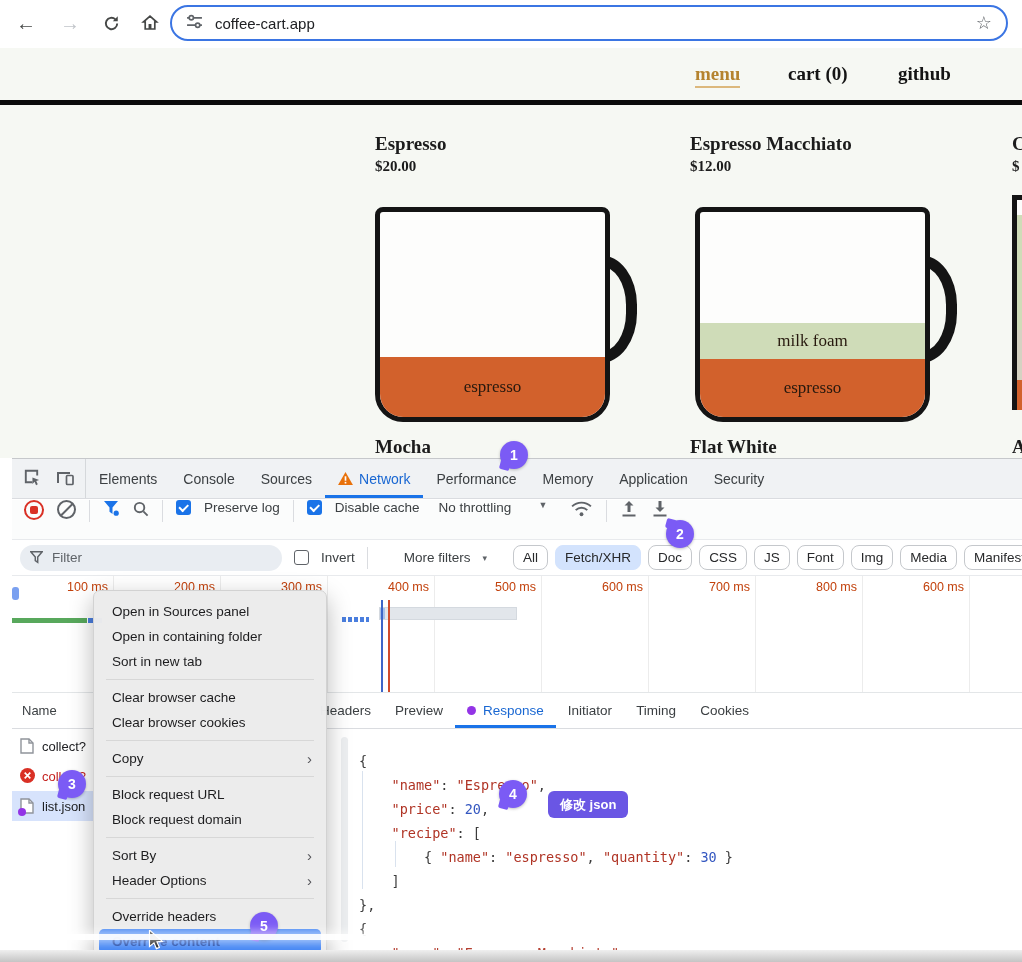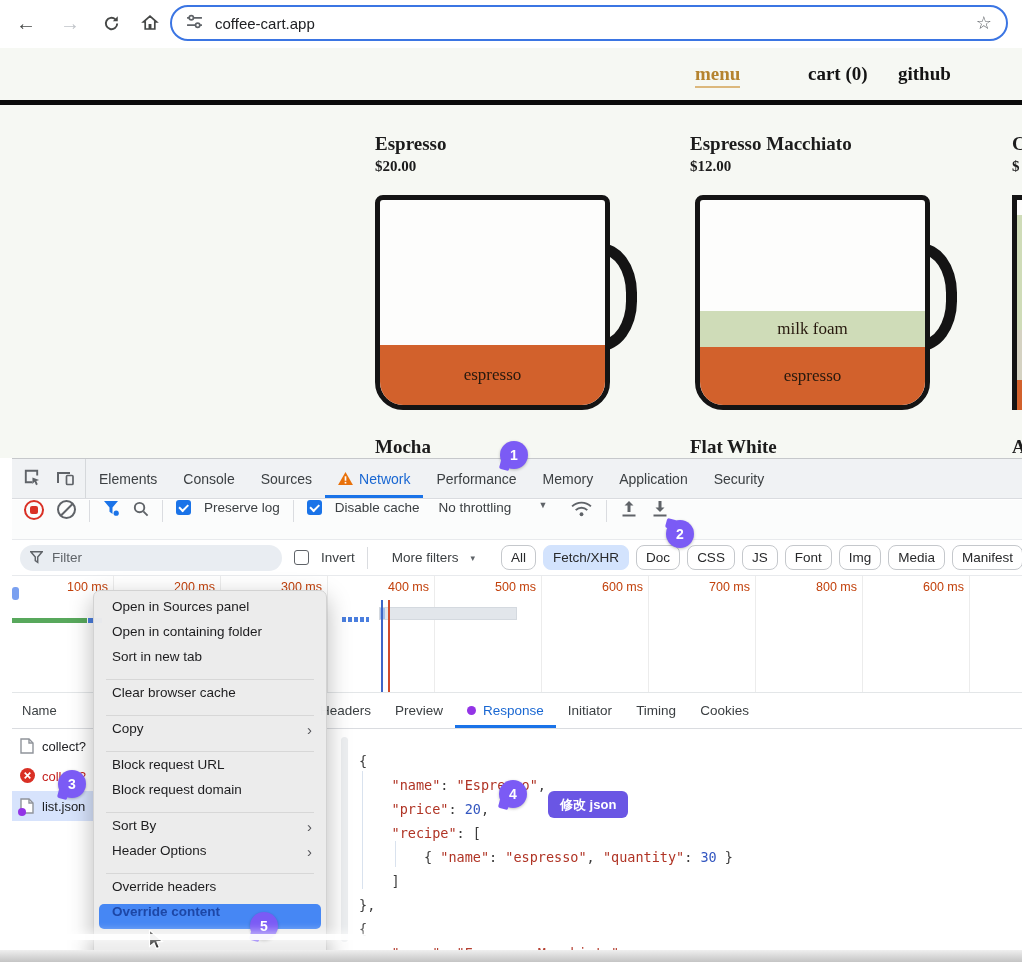--- a/index.html
+++ b/index.html
@@ -15,21 +15,21 @@
   .urltext{font-size:15px;color:#202124;margin-left:12px;flex:1;}
   .star{font-size:18px;color:#5f6368;}
 
   
   .page{position:absolute;left:0;top:48px;width:1022px;height:410px;overflow:hidden;background:#f6f8f3;}
   .site-nav{position:absolute;top:15px;font:700 19px "Liberation Serif",serif;color:#141414;}
   .site-nav.menu{color:#b5832f;border-bottom:2px solid #dcb87c;padding-bottom:1px;}
   .blackline{position:absolute;left:0;top:52px;width:1022px;height:5px;background:#0b0b0b;}
   .ptitle{position:absolute;font:700 19px "Liberation Serif",serif;color:#1c1c1c;}
   .pprice{position:absolute;font:700 15px "Liberation Serif",serif;color:#1c1c1c;}
-  .cupwrap{position:absolute;width:222px;height:215px;}
+  .cupwrap{position:absolute;width:222px;height:215px;margin-top:12px;}
   .handle{position:absolute;right:-40px;top:48px;width:58px;height:86px;border:11px solid #141414;border-radius:46%;}
   .cup{position:absolute;left:0;top:0;width:225px;height:205px;background:#fdfdfc;border:5px solid #141414;
        border-radius:8px 8px 28px 28px;overflow:hidden;}
   .layer{position:absolute;left:0;width:100%;text-align:center;
          font:17px "Liberation Serif",serif;color:#27190e;}
   .lay-esp{bottom:0;height:58px;line-height:58px;background:#d2612c;}
   .lay-foam{bottom:58px;height:36px;line-height:36px;background:#cfdcb8;}
   .clipped-title{position:absolute;top:388px;font:700 19px "Liberation Serif",serif;color:#1c1c1c;}
 
   
@@ -99,21 +99,21 @@
   .iguide{position:absolute;width:1px;background:#d9e2ee;}
   .jline{height:24px;line-height:24px;white-space:pre;font-family:"DejaVu Sans Mono",monospace;font-size:13.5px;}
   .k-p{color:#3b3b3b;}
   .k-s{color:#b03425;}
   .k-n{color:#3457c0;}
 
   
   .ctxmenu{position:absolute;left:93px;top:590px;width:234px;height:372px;background:rgba(236,236,236,.98);
            border:1px solid #d2d2d2;border-radius:7px;box-shadow:0 8px 24px rgba(0,0,0,.28);
            padding-top:8px;box-sizing:border-box;z-index:50;overflow:hidden;}
-  .mi{height:25px;display:flex;align-items:flex-start;padding:0 14px 0 18px;font-size:13.5px;color:#1d1d1f;white-space:nowrap;}
+  .mi{height:25px;display:flex;align-items:center;padding:0 14px 0 18px;font-size:13.5px;color:#1d1d1f;white-space:nowrap;}
   .mi .sub{margin-left:auto;color:#55555a;font-size:15px;}
   .mi.hl{margin:0 5px;border-radius:5px;background:#4687f4;color:#1d47a6;font-weight:700;padding:0 9px 0 13px;}
   .mdiv{height:1px;background:#d7d7d7;margin:5px 12px;}
 
   
   .badge{position:absolute;width:28px;height:28px;border-radius:50%;background:#7b5bf5;color:#fff;
          display:flex;align-items:center;justify-content:center;font-size:14px;font-weight:700;z-index:60;
          box-shadow:0 1px 3px rgba(0,0,0,.25);}
   .badge::before{content:"";position:absolute;left:0;bottom:-1px;width:10px;height:10px;background:#7b5bf5;
                  border-radius:2px;transform:rotate(15deg);z-index:-1;}
@@ -155,21 +155,21 @@
             <circle cx="11" cy="11.5" r="2" fill="none" stroke="#5f6368" stroke-width="1.6"></circle>
           </svg>
       </span>
       <span class="urltext">coffee-cart.app</span>
       <span class="star">☆</span>
     </div>
   </div>
 
   <div class="page">
     <span class="site-nav menu" style="left:695px">menu</span>
-    <span class="site-nav" style="left:808px">cart (0)</span>
+    <span class="site-nav" style="left:788px">cart (0)</span>
     <span class="site-nav" style="left:898px">github</span>
     <div class="blackline"></div>
 
     <div class="ptitle" style="left:375px;top:85px">Espresso</div>
     <div class="pprice" style="left:375px;top:110px">$20.00</div>
     <div class="cupwrap" style="left:375px;top:147px">
       <div class="handle"></div>
       <div class="cup">
         <div class="layer lay-esp" style="height:60px;line-height:60px">espresso</div>
       </div>
@@ -297,21 +297,21 @@
     <div class="dt-filterrow">
       <div class="fpill">
         <svg width="13" height="13" viewBox="0 0 16 16">
             <path d="M1 1h14L9.5 7.5V14l-3-2.2V7.5z" fill="none" stroke="#5f6368" stroke-width="1.8"></path>
           </svg>
         <input placeholder="Filter" style="">
       </div>
       <span class="cb off"></span>
       <span>Invert</span>
       <span class="vsep"></span>
-      <span style="margin-left:12px">More filters</span>
+      <span style="margin-left:24px">More filters</span>
       <span class="caret">▾</span>
       <div style="display:flex;gap:7px;margin-left:14px">
           <span class="chip">All</span>
           <span class="chip sel">Fetch/XHR</span>
           <span class="chip">Doc</span>
           <span class="chip">CSS</span>
           <span class="chip">JS</span>
           <span class="chip">Font</span>
           <span class="chip">Img</span>
           <span class="chip">Media</span>
@@ -422,20 +422,23 @@
       <div class="mi">
         <span>Open in containing folder</span>
       </div>
       <div class="mi">
         <span>Sort in new tab</span>
       </div>
       <div class="mdiv"></div>
       <div class="mi">
         <span>Clear browser cache</span>
       </div>
+      <div class="mi">
+        <span>Clear browser cookies</span>
+      </div>
       <div class="mdiv"></div>
       <div class="mi">
         <span>Copy</span>
         <span class="sub">›</span>
       </div>
       <div class="mdiv"></div>
       <div class="mi">
         <span>Block request URL</span>
       </div>
       <div class="mi">

